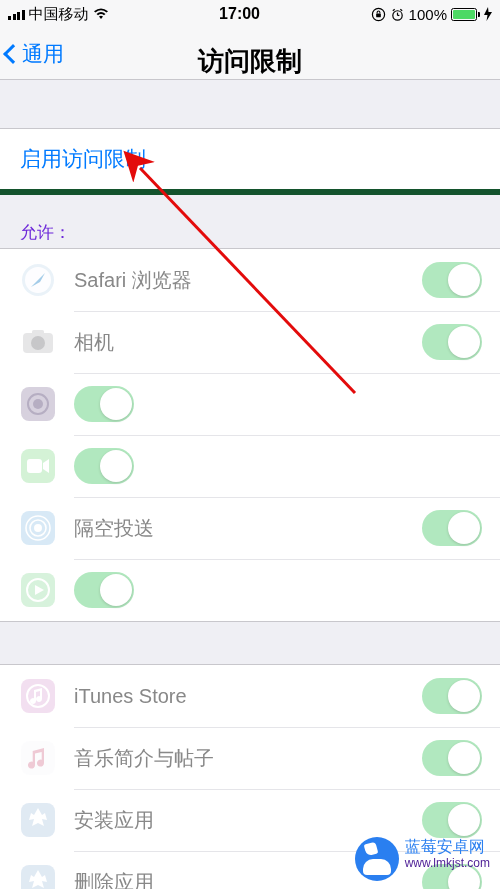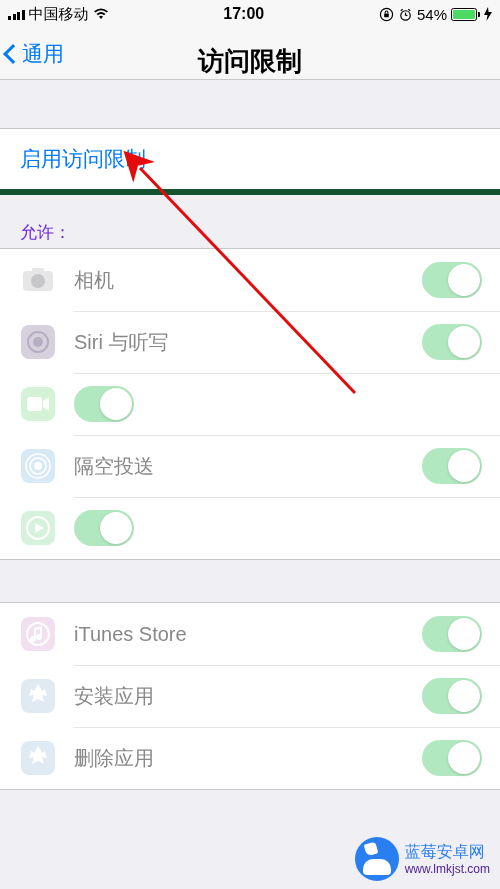--- a/index.html
+++ b/index.html
@@ -114,21 +114,21 @@
     }
     .group-gap { height: 42px; }
     .arrow {
       position: absolute;
       pointer-events: none;
       z-index: 50;
     }
     .watermark {
       position: absolute;
       right: 10px; bottom: 8px;
-      display: flex; align-items: center; gap: 6px;
+      display: flex; gap: 6px;
       z-index: 60;
     }
     .wm-icon {
       width: 44px; height: 44px;
       background: #2a7ff0;
       border-radius: 50%;
       position: relative;
     }
     .wm-icon::before {
       content:"";
@@ -173,21 +173,21 @@
         <rect x="5.5" y="7" width="5" height="4" rx="1" fill="#000"></rect>
         <path d="M6.5 7 V5.8 a1.5 1.5 0 0 1 3 0 V7" fill="none" stroke="#000" stroke-width="1.1"></path>
       </svg>
     <svg width="15" height="15" viewBox="0 0 16 16">
         <circle cx="8" cy="9" r="5" fill="none" stroke="#000" stroke-width="1.3"></circle>
         <line x1="8" y1="9" x2="8" y2="6" stroke="#000" stroke-width="1.3"></line>
         <line x1="8" y1="9" x2="10" y2="9" stroke="#000" stroke-width="1.3"></line>
         <line x1="3" y1="4" x2="5" y2="2.5" stroke="#000" stroke-width="1.3"></line>
         <line x1="13" y1="4" x2="11" y2="2.5" stroke="#000" stroke-width="1.3"></line>
       </svg>
-    <span>54%</span>
+    <span>100%</span>
     <div class="battery">
       <div class="battery-body">
           <div class="battery-fill"></div>
         </div>
       <div class="battery-tip"></div>
     </div>
     <svg width="8" height="14" viewBox="0 0 8 14">
         <path d="M4 0 L0 8 L3.5 8 L2.5 14 L8 5 L4.5 5 Z" fill="#000"></path>
       </svg>
   </div>
@@ -206,37 +206,47 @@
 <div class="enable-row">
   <span>启用访问限制</span>
 </div>
 
 <div class="section-header">允许：</div>
 
 <div class="list" id="group1">
     <div class="row">
       <div class="app-icon">
         <svg width="40" height="40" viewBox="0 0 40 40">
+          <circle cx="20" cy="20" r="16" fill="#d9e8f4"></circle>
+          <circle cx="20" cy="20" r="13" fill="#fdfdff"></circle>
+          <path d="M20 20 L27 13 L22 22 L13 27 Z" fill="#5aa3d8"></path>
+        </svg>
+      </div>
+      <div class="row-label">Safari 浏览器</div>
+      <div class="toggle"></div>
+    </div>
+    <div class="row">
+      <div class="app-icon">
+        <svg width="40" height="40" viewBox="0 0 40 40">
           <rect x="5" y="11" width="30" height="20" rx="4" fill="#d2d2d4"></rect>
           <circle cx="20" cy="21" r="7" fill="#9a9a9d"></circle>
           <rect x="14" y="8" width="12" height="5" rx="1.5" fill="#d2d2d4"></rect>
         </svg>
       </div>
       <div class="row-label">相机</div>
       <div class="toggle"></div>
     </div>
     <div class="row">
       <div class="app-icon">
         <svg width="40" height="40" viewBox="0 0 40 40">
           <rect x="3" y="3" width="34" height="34" rx="8" fill="#b7adc4"></rect>
           <circle cx="20" cy="20" r="10" fill="none" stroke="#7b6c92" stroke-width="2"></circle>
           <circle cx="20" cy="20" r="5" fill="#7b6c92"></circle>
         </svg>
       </div>
-      <div class="row-label">Siri 与听写</div>
       <div class="toggle"></div>
     </div>
     <div class="row">
       <div class="app-icon">
         <svg width="40" height="40" viewBox="0 0 40 40">
           <rect x="3" y="3" width="34" height="34" rx="8" fill="#b1e8b6"></rect>
           <rect x="9" y="13" width="15" height="14" rx="3" fill="#fff"></rect>
           <path d="M25 17 L31 13 V27 L25 23 Z" fill="#fff"></path>
         </svg>
       </div>
@@ -271,20 +281,30 @@
 <div class="list" id="group2">
     <div class="row">
       <div class="app-icon">
         <svg width="40" height="40" viewBox="0 0 40 40">
           <rect x="3" y="3" width="34" height="34" rx="8" fill="#e9c6e4"></rect>
           <circle cx="20" cy="20" r="11" fill="none" stroke="#fff" stroke-width="2"></circle>
           <path d="M24 12 L24 23 a3 3 0 1 1 -2 -2.8 V15 L18 16 V25 a3 3 0 1 1 -2 -2.8 V14 Z" fill="#fff"></path>
         </svg>
       </div>
       <div class="row-label">iTunes Store</div>
+      <div class="toggle"></div>
+    </div>
+    <div class="row">
+      <div class="app-icon">
+        <svg width="40" height="40" viewBox="0 0 40 40">
+          <rect x="3" y="3" width="34" height="34" rx="8" fill="#fbfbfd"></rect>
+          <path d="M26 10 L26 25 a3.5 3.5 0 1 1 -2.3 -3.2 V14 L17 15.5 V27 a3.5 3.5 0 1 1 -2.3 -3.2 V13 Z" fill="#e39fb3"></path>
+        </svg>
+      </div>
+      <div class="row-label">音乐简介与帖子</div>
       <div class="toggle"></div>
     </div>
     <div class="row">
       <div class="app-icon">
         <svg width="40" height="40" viewBox="0 0 40 40">
           <rect x="3" y="3" width="34" height="34" rx="8" fill="#c8d9eb"></rect>
           <path d="M20 8 L24 15 L27 13 L29 20 L24 19 L26 26 L20 23 L14 26 L16 19 L11 20 L13 13 L16 15 Z" fill="#fff"></path>
         </svg>
       </div>
       <div class="row-label">安装应用</div>

